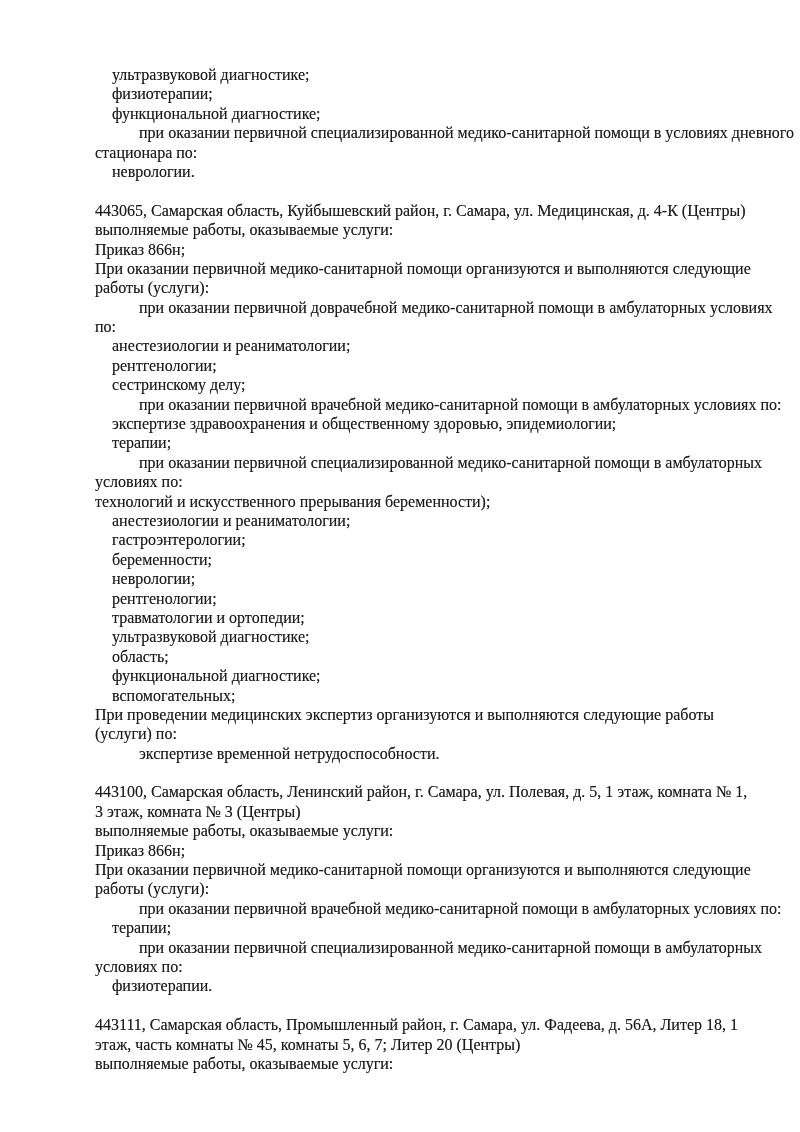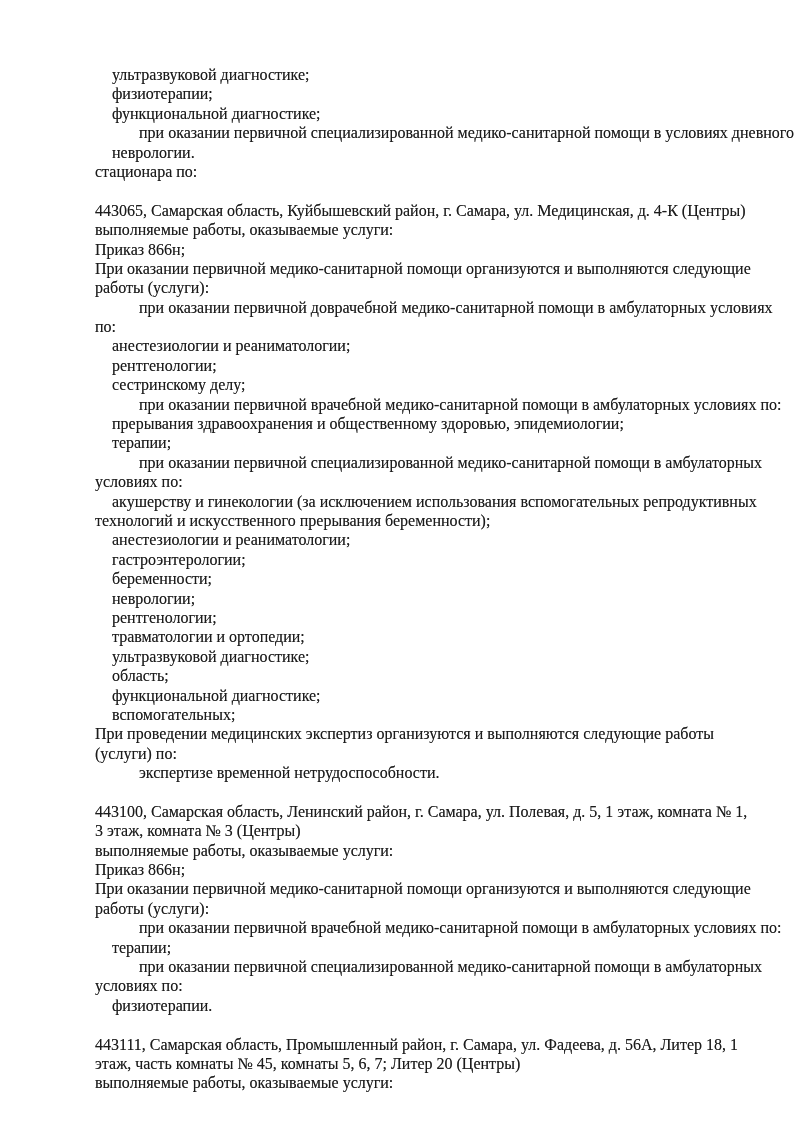--- a/index.html
+++ b/index.html
@@ -37,39 +37,38 @@
 </style>
 </head>
 <body>
 
 <div class="page" style="background: rgb(255, 255, 255);">
   <div class="text-column" id="text-column" style="color: rgb(28, 28, 28);">
       <div class="line i2">ультразвуковой диагностике;</div>
       <div class="line i2">физиотерапии;</div>
       <div class="line i2">функциональной диагностике;</div>
       <div class="line i1">при оказании первичной специализированной медико-санитарной помощи в условиях дневного</div>
+      <div class="line i0">стационара по:</div>
       <div class="line i2">неврологии.</div>
-      <div class="line i0">стационара по:</div>
       <div class="line i0"></div>
       <div class="line i0">443065, Самарская область, Куйбышевский район, г. Самара, ул. Медицинская, д. 4-К (Центры)</div>
       <div class="line i0">выполняемые работы, оказываемые услуги:</div>
       <div class="line i0">Приказ 866н;</div>
       <div class="line i0">При оказании первичной медико-санитарной помощи организуются и выполняются следующие</div>
       <div class="line i0">работы (услуги):</div>
       <div class="line i1">при оказании первичной доврачебной медико-санитарной помощи в амбулаторных условиях</div>
       <div class="line i0">по:</div>
       <div class="line i2">анестезиологии и реаниматологии;</div>
       <div class="line i2">рентгенологии;</div>
       <div class="line i2">сестринскому делу;</div>
       <div class="line i1">при оказании первичной врачебной медико-санитарной помощи в амбулаторных условиях по:</div>
-      <div class="line i2">прерывания здравоохранения и общественному здоровью, эпидемиологии;</div>
+      <div class="line i2">экспертизе здравоохранения и общественному здоровью, эпидемиологии;</div>
       <div class="line i2">терапии;</div>
       <div class="line i1">при оказании первичной специализированной медико-санитарной помощи в амбулаторных</div>
       <div class="line i0">условиях по:</div>
-      <div class="line i2">акушерству и гинекологии (за исключением использования вспомогательных репродуктивных</div>
       <div class="line i0">технологий и искусственного прерывания беременности);</div>
       <div class="line i2">анестезиологии и реаниматологии;</div>
       <div class="line i2">гастроэнтерологии;</div>
       <div class="line i2">беременности;</div>
       <div class="line i2">неврологии;</div>
       <div class="line i2">рентгенологии;</div>
       <div class="line i2">травматологии и ортопедии;</div>
       <div class="line i2">ультразвуковой диагностике;</div>
       <div class="line i2">область;</div>
       <div class="line i2">функциональной диагностике;</div>

